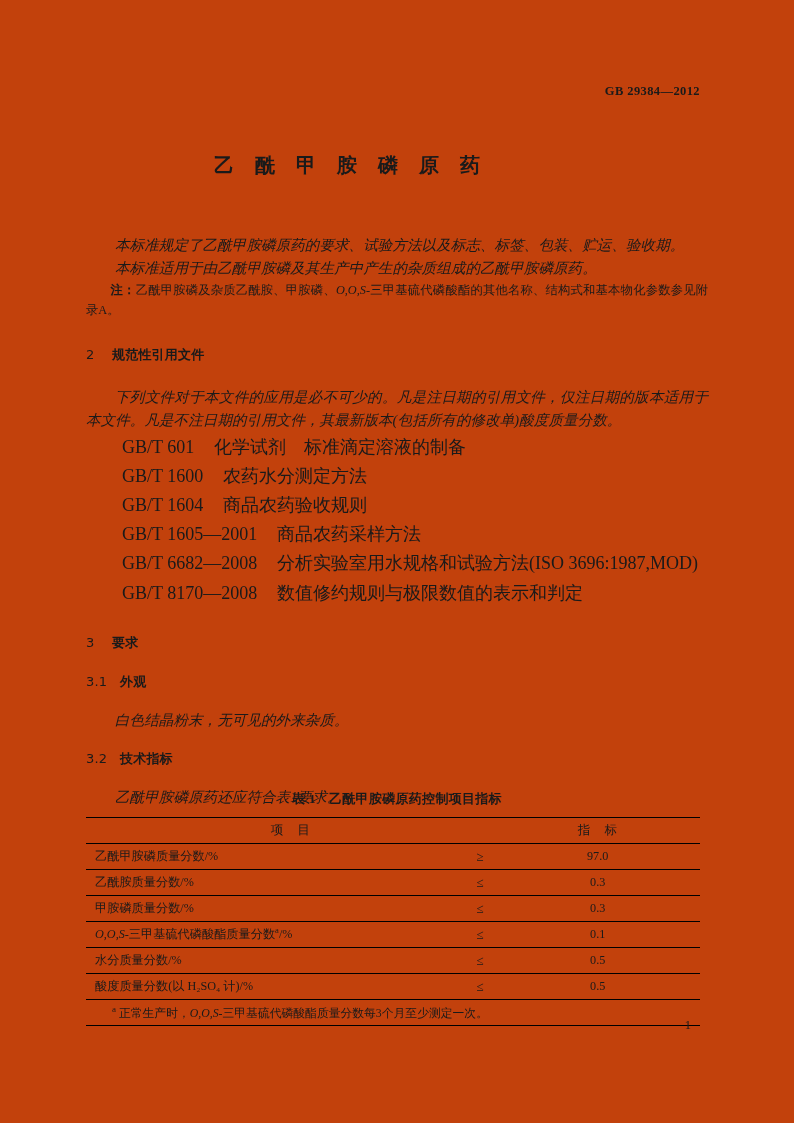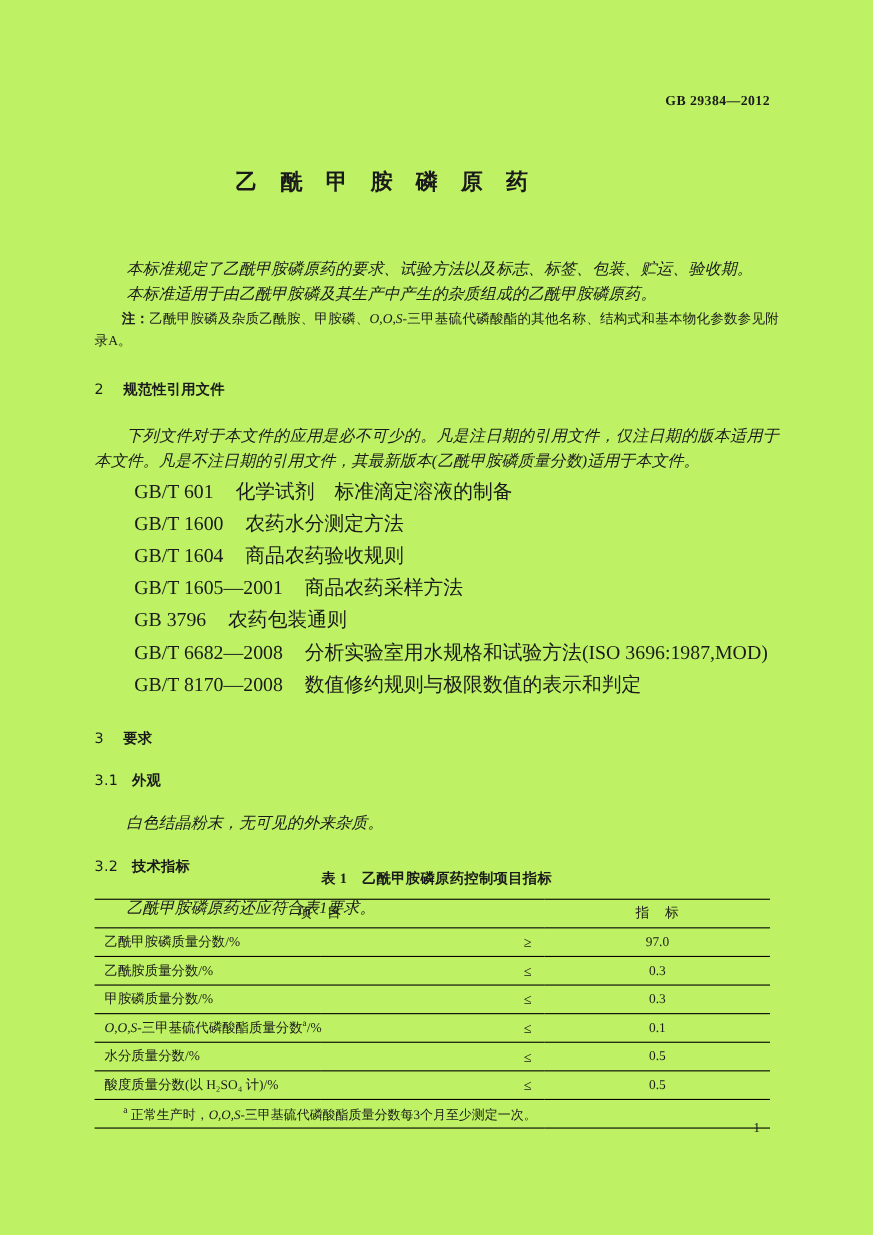--- a/index.html
+++ b/index.html
@@ -8,21 +8,21 @@
     background: #ffffff;
   }
   body {
     font-family: "Liberation Serif", "DejaVu Serif", serif;
     color: #1a1a1a;
   }
   .page {
     position: relative;
     width: 794px;
     height: 1123px;
-    background: #bef264;
+    background: #c2410c;
     overflow: hidden;
     box-sizing: border-box;
   }
 
   
   .doc-header {
     position: absolute;
     top: 84px;
     right: 94px;
     font-family: "Liberation Serif", "DejaVu Serif", serif;
@@ -213,27 +213,26 @@
     <p class="para indent">本标准规定了乙酰甲胺磷原药的要求、试验方法以及标志、标签、包装、贮运、验收期。</p>
     <p class="para indent">本标准适用于由乙酰甲胺磷及其生产中产生的杂质组成的乙酰甲胺磷原药。</p>
     <p class="note"><span class="note-label">注：</span><span>乙酰甲胺磷及杂质乙酰胺、甲胺磷、</span><span class="ital">O,O,S</span><span>-三甲基硫代磷酸酯的其他名称、结构式和基本物化参数参见附录A。</span></p>
 
     <div class="sp-26"></div>
 
     <h2 class="clause">
       <span class="num">2</span><span>规范性引用文件</span>
     </h2>
     <div class="sp-22"></div>
-    <p class="para indent">下列文件对于本文件的应用是必不可少的。凡是注日期的引用文件，仅注日期的版本适用于本文件。凡是不注日期的引用文件，其最新版本(乙酰甲胺磷质量分数)适用于本文件。</p>
+    <p class="para indent">下列文件对于本文件的应用是必不可少的。凡是注日期的引用文件，仅注日期的版本适用于本文件。凡是不注日期的引用文件，其最新版本(包括所有的修改单)酸度质量分数。</p>
 
     <p class="ref-item"><span class="ref-code">GB/T 601</span><span class="ref-gap"></span><span>化学试剂　标准滴定溶液的制备</span></p>
     <p class="ref-item"><span class="ref-code">GB/T 1600</span><span class="ref-gap"></span><span>农药水分测定方法</span></p>
     <p class="ref-item"><span class="ref-code">GB/T 1604</span><span class="ref-gap"></span><span>商品农药验收规则</span></p>
     <p class="ref-item"><span class="ref-code">GB/T 1605—2001</span><span class="ref-gap"></span><span>商品农药采样方法</span></p>
-    <p class="ref-item"><span class="ref-code">GB 3796</span><span class="ref-gap"></span><span>农药包装通则</span></p>
     <p class="ref-item"><span class="ref-code">GB/T 6682—2008</span><span class="ref-gap"></span><span>分析实验室用水规格和试验方法(ISO 3696:1987,MOD)</span></p>
     <p class="ref-item"><span class="ref-code">GB/T 8170—2008</span><span class="ref-gap"></span><span>数值修约规则与极限数值的表示和判定</span></p>
 
     <div class="sp-26"></div>
 
     <h2 class="clause">
       <span class="num">3</span><span>要求</span>
     </h2>
     <div class="sp-22"></div>
     <h2 class="clause">

